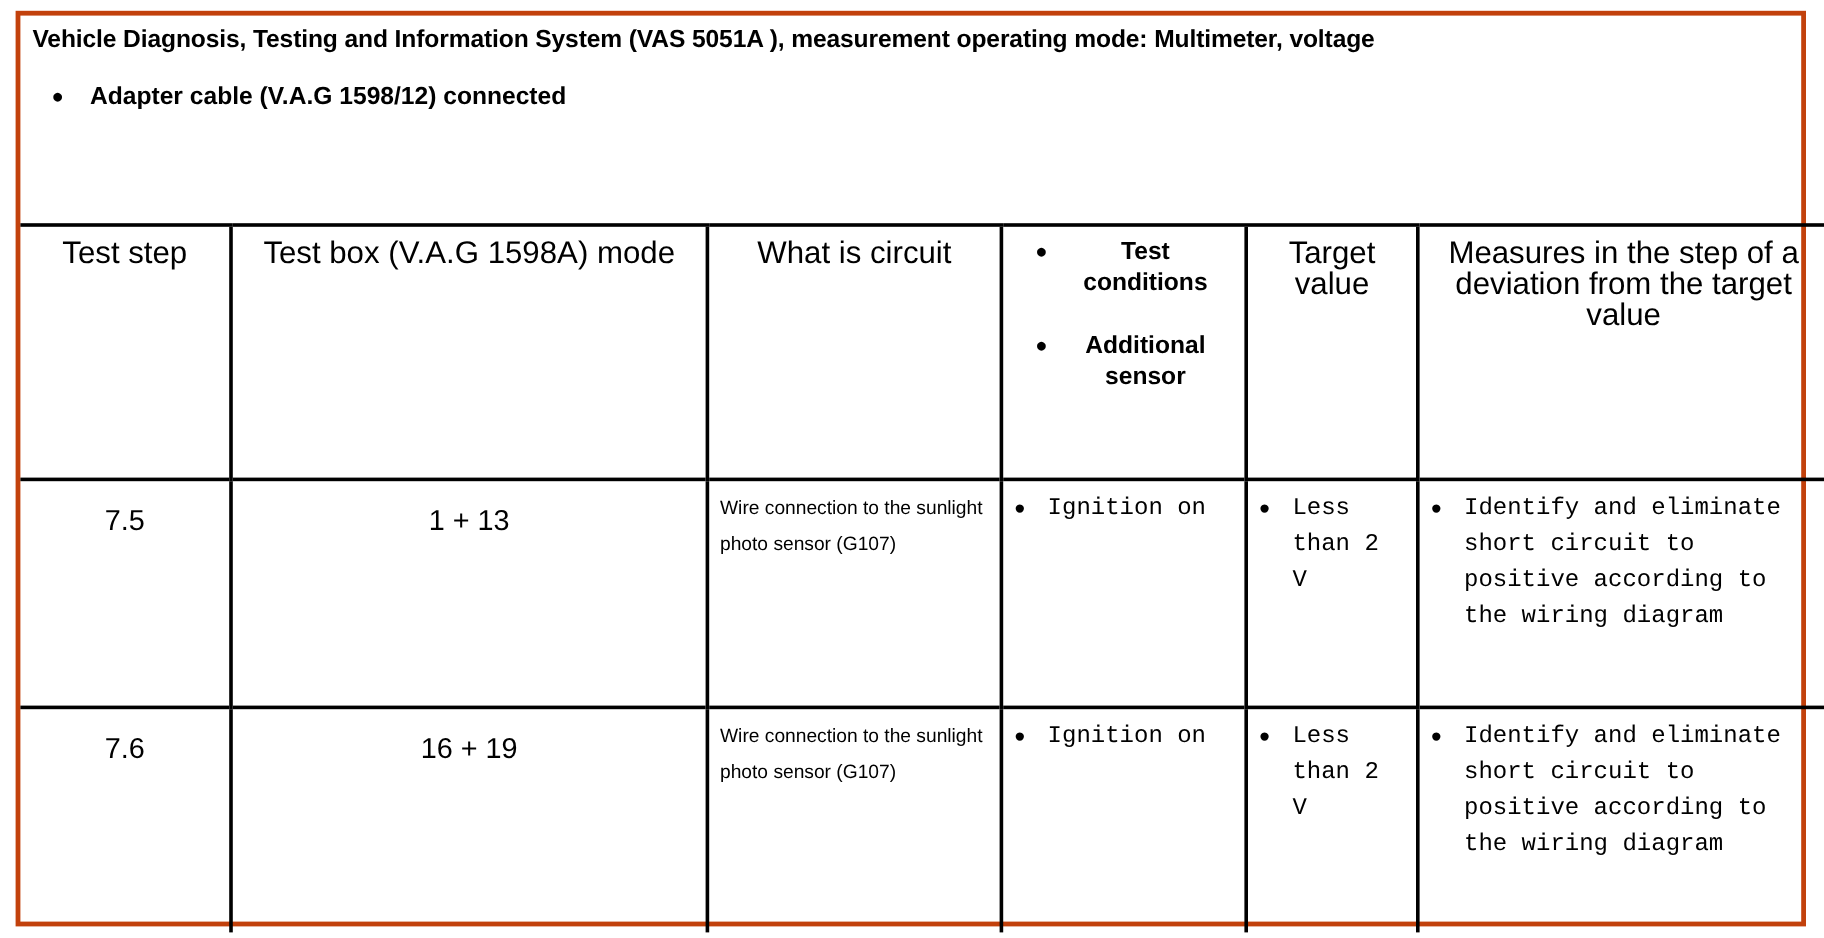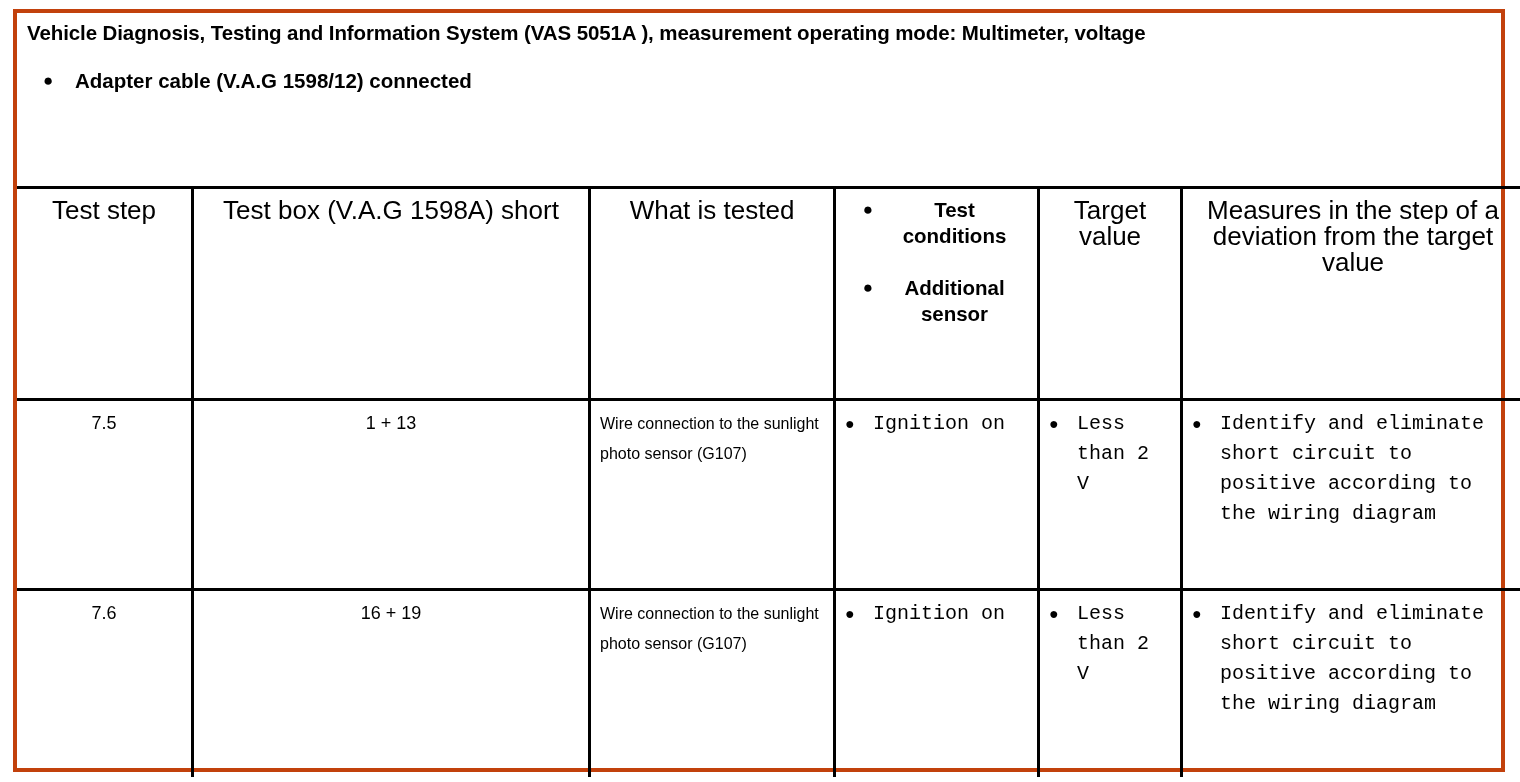--- a/index.html
+++ b/index.html
@@ -119,25 +119,25 @@
     flex: 0 0 auto;
     width: 28px;
     font-size: 17px;
     line-height: 26px;
     text-align: right;
     padding-right: 8px;
   }
   .hdr-bullet .txt { flex: 1 1 auto; text-align: center; }
 
   .cell-center {
-    font-size: 18px;
+    font-size: 24px;
     font-weight: normal;
     line-height: 26px;
     text-align: center;
-    padding-top: 9px;
+    padding-top: 21px;
   }
   .cell-plain {
     font-size: 16px;
     font-weight: normal;
     line-height: 30px;
   }
 
   .bul-list {
     font-size: 20px;
     font-weight: normal;
@@ -175,26 +175,26 @@
 
     <tbody>
         <tr class="head-row">
       <td class="c1">
         <div class="cell-pad">
           <div class="hdr-text">Test step</div>
         </div>
       </td>
       <td class="c2">
         <div class="cell-pad">
-          <div class="hdr-text">Test box (V.A.G 1598A) short</div>
+          <div class="hdr-text">Test box (V.A.G 1598A) mode</div>
         </div>
       </td>
       <td class="c3">
         <div class="cell-pad">
-          <div class="hdr-text">What is tested</div>
+          <div class="hdr-text">What is circuit</div>
         </div>
       </td>
       <td class="c4">
         <div class="cell-pad">
           <div class="hdr-bullets">
             <div class="hdr-bullet">
               <span class="dot">●</span>
               <span class="txt">Test conditions</span>
             </div>
             <div class="hdr-bullet">

